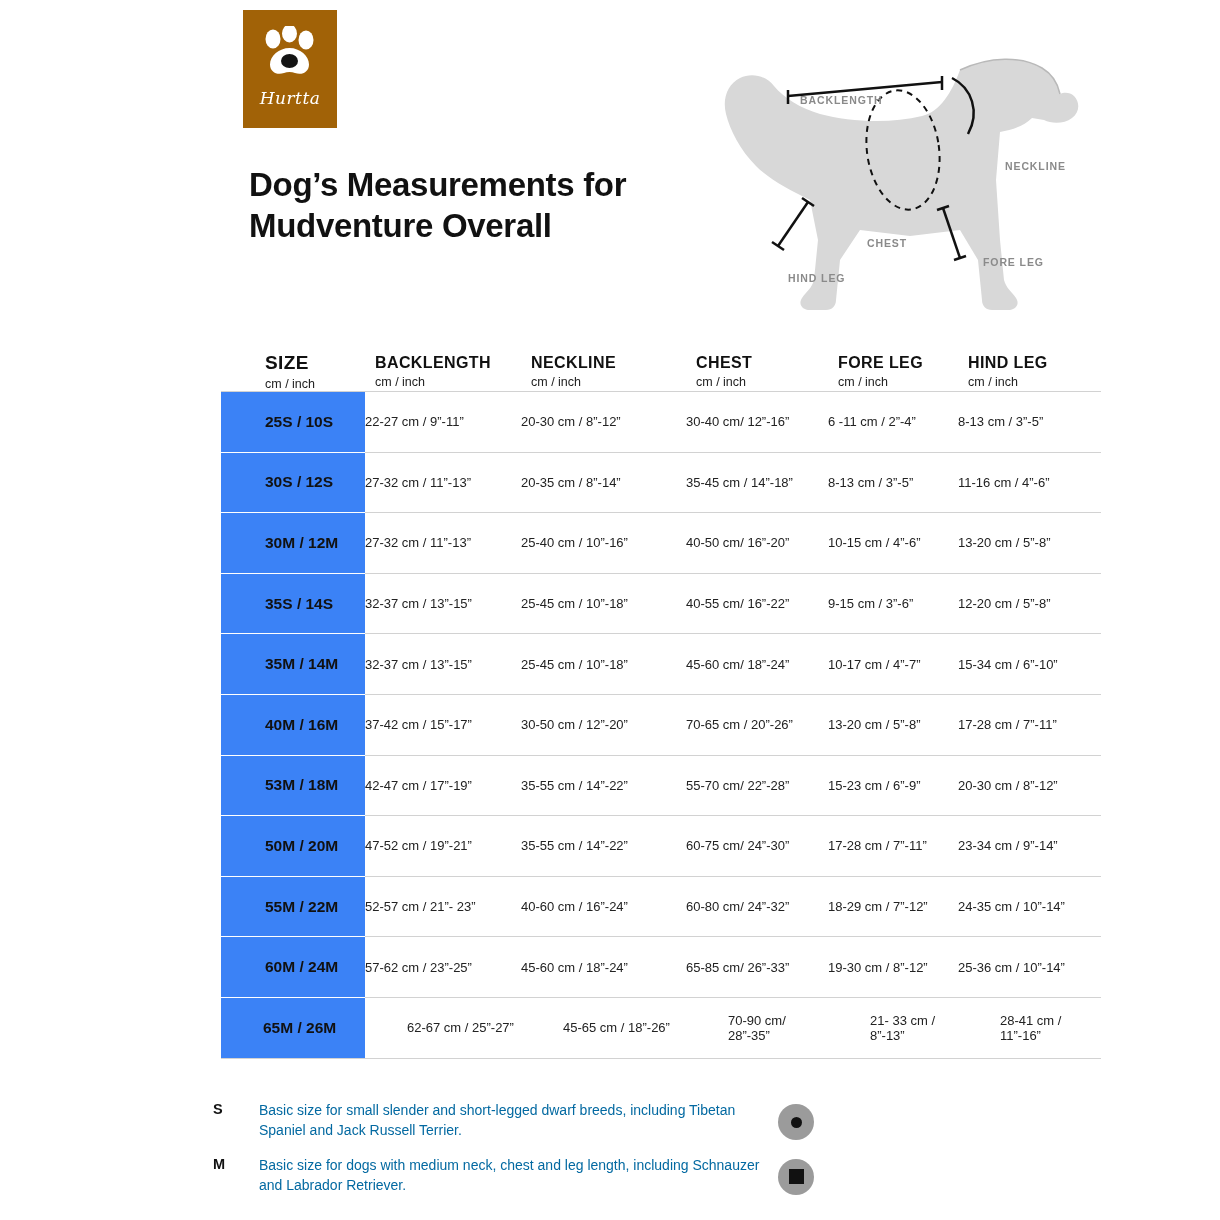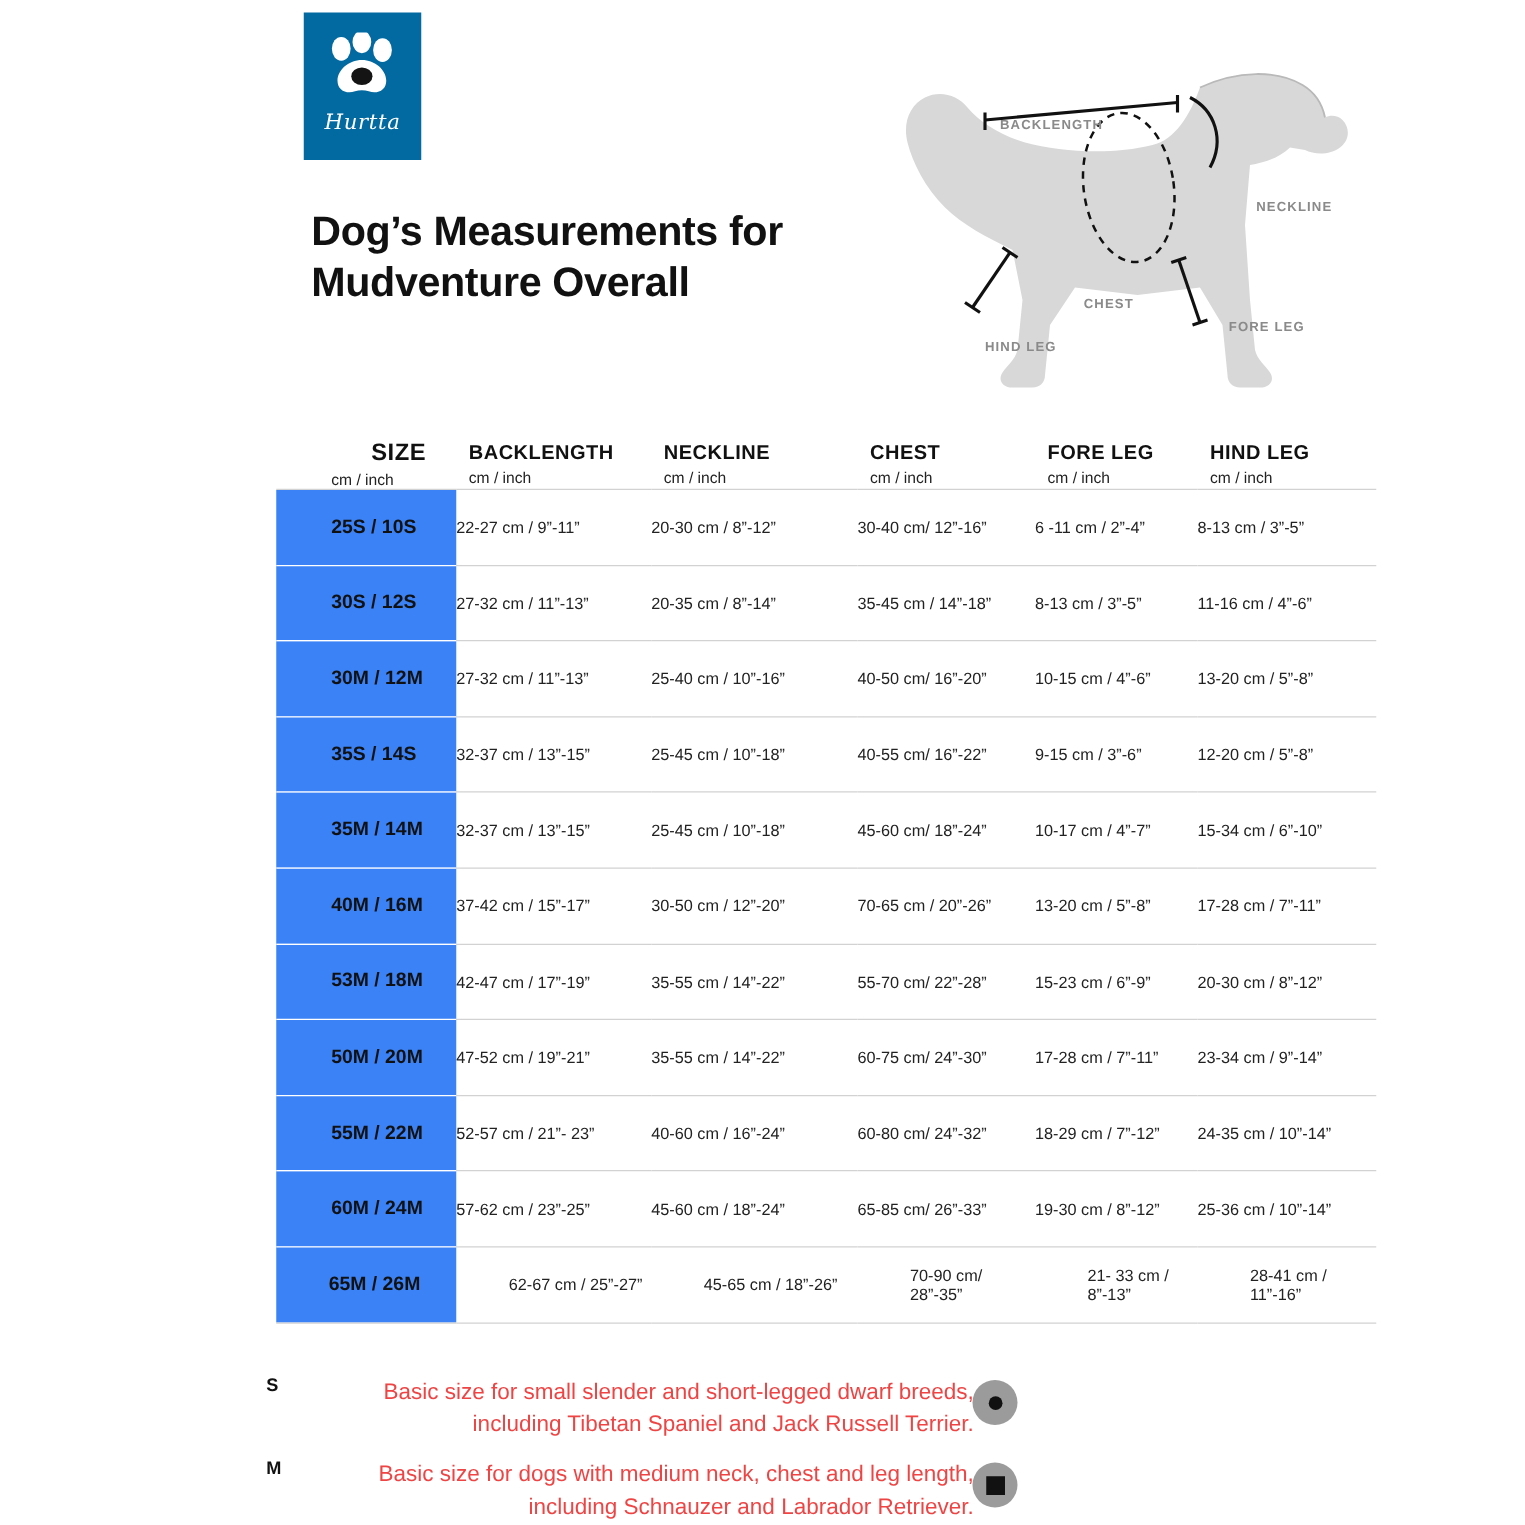--- a/index.html
+++ b/index.html
@@ -16,21 +16,21 @@
     overflow: hidden;
   }
 
   
   .logo {
     position: absolute;
     left: 243px;
     top: 10px;
     width: 94px;
     height: 118px;
-    background: #0369a1;
+    background: #a16207;
   }
   .logo-paw {
     position: absolute;
     left: 50%;
     top: 16px;
     transform: translateX(-50%);
   }
   .logo-word {
     position: absolute;
     left: 50%;
@@ -103,21 +103,21 @@
     display: block;
     color: #111;
   }
   .hdr-sub {
     font-size: 12.5px;
     font-weight: normal;
     display: block;
     margin-top: 3px;
     color: #222;
   }
-  thead th:first-child .hdr-main { font-size: 19px; margin-left: 32px; }
+  thead th:first-child .hdr-main { font-size: 19px; }
 
   tbody tr { height: 60.6px; }
   tbody td {
     border-top: 1px solid #d2d2d2;
     font-size: 13px;
     color: #222;
     padding-left: 10px;
   }
   tbody tr:last-child td { border-bottom: 1px solid #d2d2d2; padding-left: 42px; }
   tbody td.size-cell {
@@ -153,25 +153,24 @@
     position: relative;
   }
   .note-key {
     width: 46px;
     font-size: 14.5px;
     font-weight: bold;
     color: #111;
     padding-top: 1px;
   }
   .note-text {
-    font-size: 18px;
+    font-size: 14px;
     line-height: 1.45;
-    color: #ef4444;
+    color: #0369a1;
     width: 520px;
-    text-align: right;
   }
   .note-badge {
     position: absolute;
     left: 565px;
     top: 4px;
     width: 36px;
     height: 36px;
     border-radius: 50%;
     background: #9b9b9b;
     display: flex;

